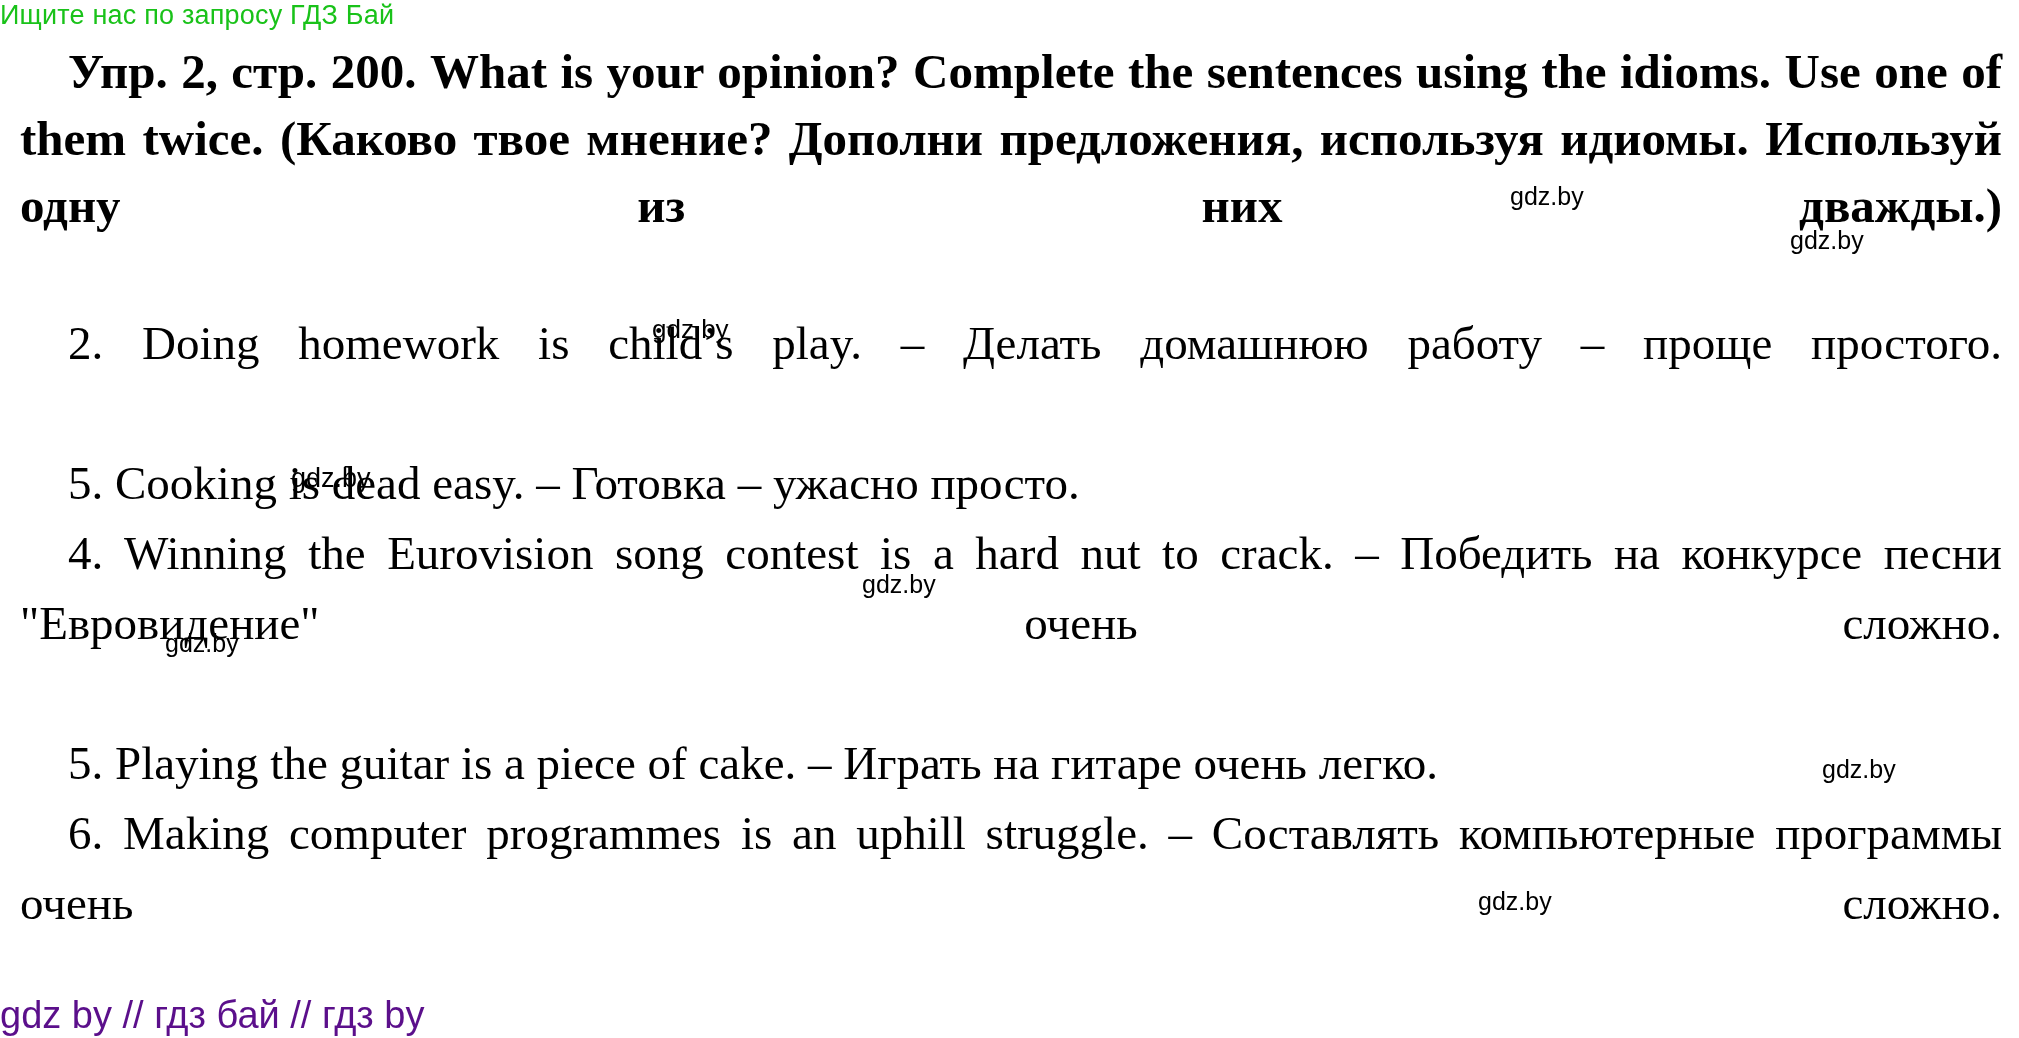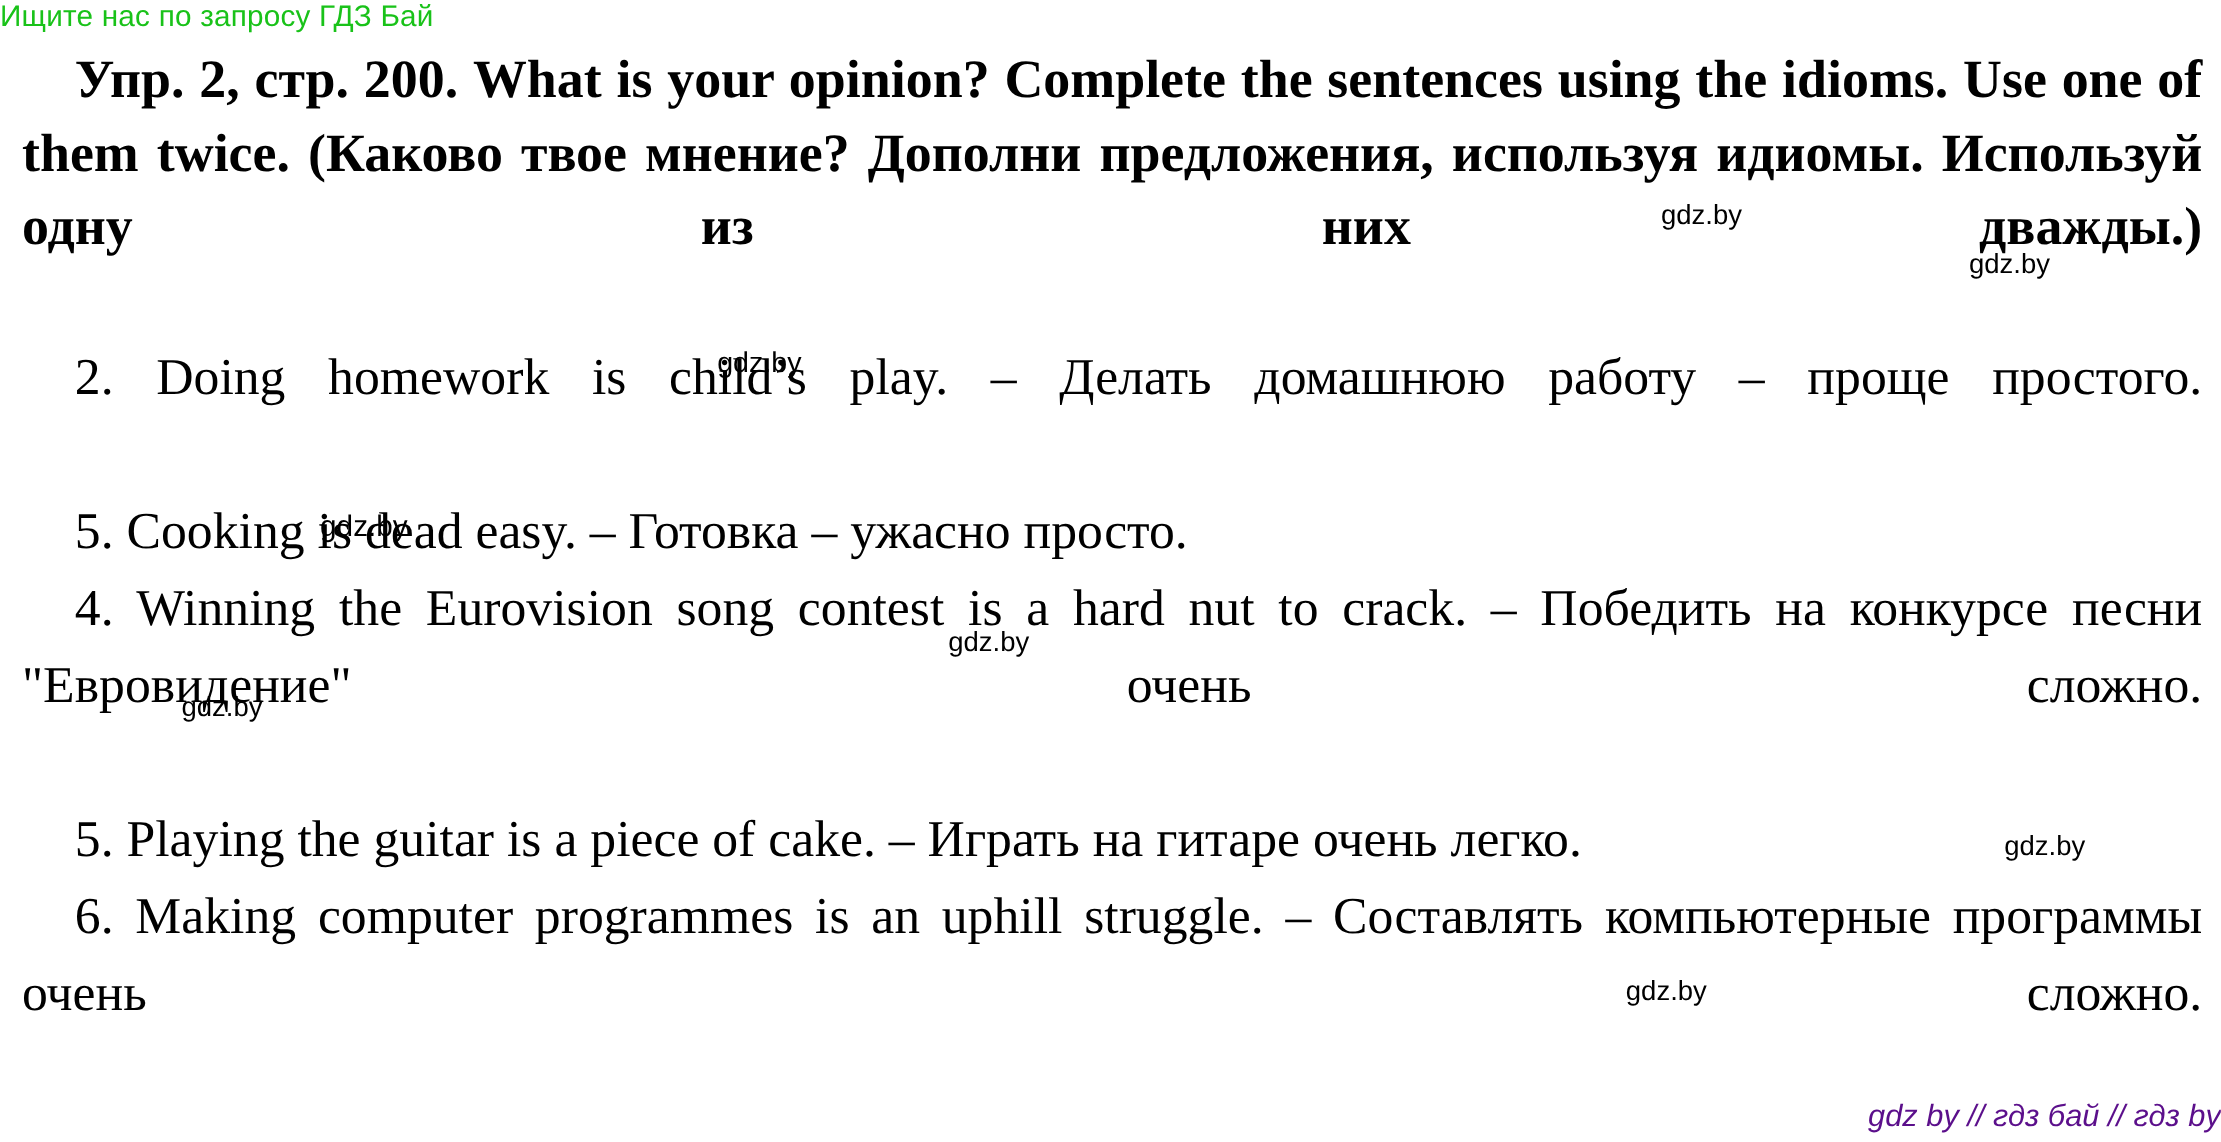--- a/index.html
+++ b/index.html
@@ -84,27 +84,26 @@
     pointer-events: none;
     user-select: none;
   }
 
   
   .bottom-strip {
     position: absolute;
     left: 0;
     bottom: 6px;
     width: 100%;
-    text-align: right;
+    text-align: left;
     font-family: "Liberation Sans", "DejaVu Sans", sans-serif;
-    font-size: 28px;
+    font-size: 38px;
     line-height: 34px;
     color: #5b0f8b;
     white-space: nowrap;
-    font-style: italic;
   }
 </style>
 </head>
 <body>
 
 <div id="page">
 
   <div class="top-banner" style="color: rgb(25, 194, 25);">Ищите нас по запросу ГДЗ Бай</div>
 
   <div class="content">

